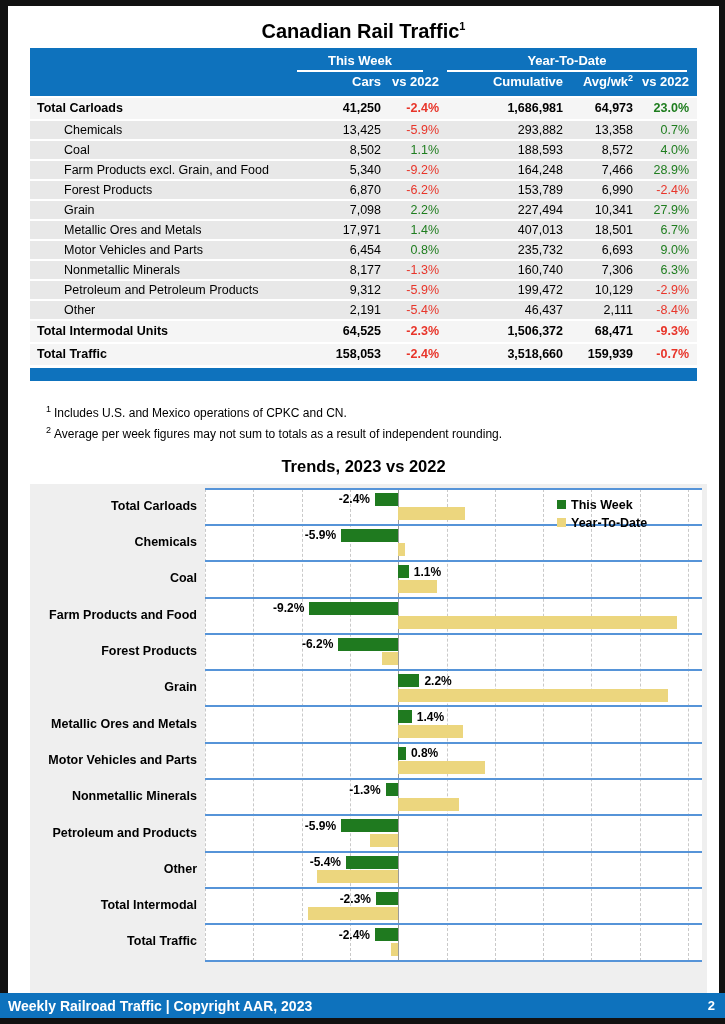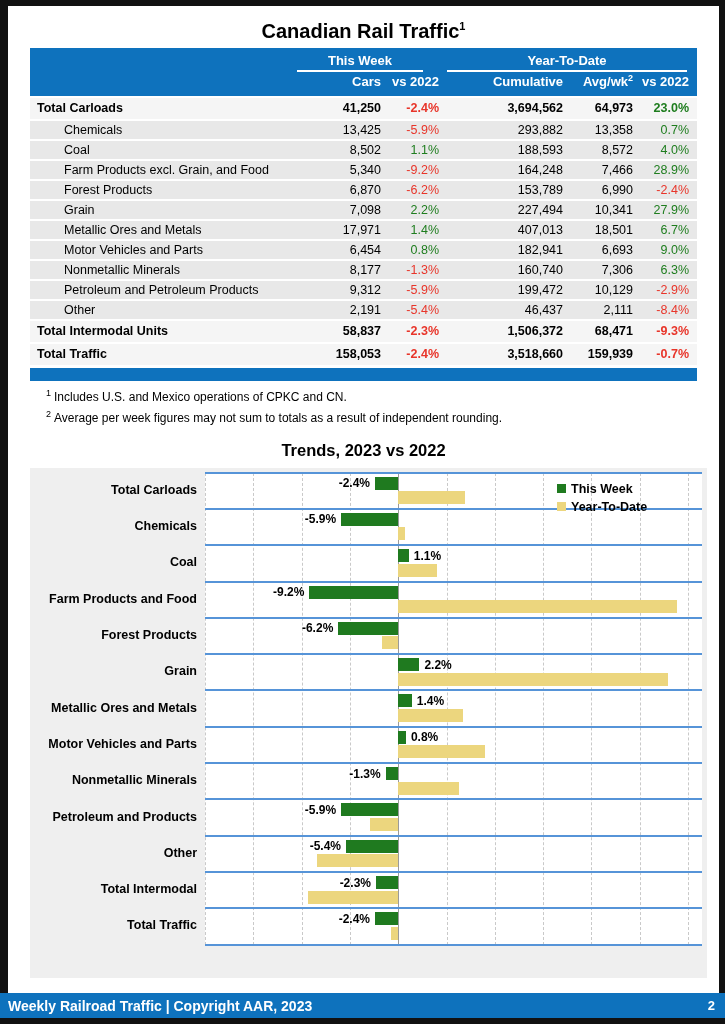--- a/index.html
+++ b/index.html
@@ -69,21 +69,21 @@
   .trow .name { padding-left: 34px; }
   .trow.total .name { padding-left: 7px; }
   .trow .num { text-align: right; }
   .neg { color: var(--negative-red, #e8352a); }
   .pos { color: var(--positive-green, #1e7d1e); }
   .blue-bar {
     margin: 3px 22px 0 22px; height: 13px;
     background: var(--header-blue, #0e72bd);
   }
   
-  .footnotes { margin: 4px 0 0 38px; }
+  .footnotes { margin: 20px 0 0 38px; }
   .footnote { font-size: 12px; line-height: 17px; }
   .footnote sup { font-size: 9px; margin-right: 3px; }
   
   .chart-title { margin-top: 13px; text-align: center; font-size: 16.5px; font-weight: bold; line-height: 20px; }
   .chart-subtitle { margin-top: 3px; text-align: center; font-size: 13px; font-weight: bold; line-height: 16px; }
   .chart-box {
     position: relative;
     margin: 8px 12px 0 22px;
     height: 510px;
     background: var(--chart-bg, #efefef);
@@ -138,21 +138,21 @@
         <div class="c">Cumulative</div>
         <div class="c"><span>Avg/wk</span><sup>2</sup></div>
         <div class="c">vs 2022</div>
       </div>
     </div>
     <div id="table-body">
         <div class="trow total">
           <div class="name">Total Carloads</div>
           <div class="num">41,250</div>
           <div class="num neg">-2.4%</div>
-          <div class="num">3,694,562</div>
+          <div class="num">1,686,981</div>
           <div class="num">64,973</div>
           <div class="num pos">23.0%</div>
         </div>
         <div class="trow">
           <div class="name">Chemicals</div>
           <div class="num">13,425</div>
           <div class="num neg">-5.9%</div>
           <div class="num">293,882</div>
           <div class="num">13,358</div>
           <div class="num pos">0.7%</div>
@@ -194,21 +194,21 @@
           <div class="num">17,971</div>
           <div class="num pos">1.4%</div>
           <div class="num">407,013</div>
           <div class="num">18,501</div>
           <div class="num pos">6.7%</div>
         </div>
         <div class="trow">
           <div class="name">Motor Vehicles and Parts</div>
           <div class="num">6,454</div>
           <div class="num pos">0.8%</div>
-          <div class="num">182,941</div>
+          <div class="num">235,732</div>
           <div class="num">6,693</div>
           <div class="num pos">9.0%</div>
         </div>
         <div class="trow">
           <div class="name">Nonmetallic Minerals</div>
           <div class="num">8,177</div>
           <div class="num neg">-1.3%</div>
           <div class="num">160,740</div>
           <div class="num">7,306</div>
           <div class="num pos">6.3%</div>
@@ -224,21 +224,21 @@
         <div class="trow">
           <div class="name">Other</div>
           <div class="num">2,191</div>
           <div class="num neg">-5.4%</div>
           <div class="num">46,437</div>
           <div class="num">2,111</div>
           <div class="num neg">-8.4%</div>
         </div>
         <div class="trow total">
           <div class="name">Total Intermodal Units</div>
-          <div class="num">58,837</div>
+          <div class="num">64,525</div>
           <div class="num neg">-2.3%</div>
           <div class="num">1,506,372</div>
           <div class="num">68,471</div>
           <div class="num neg">-9.3%</div>
         </div>
         <div class="trow total">
           <div class="name">Total Traffic</div>
           <div class="num">158,053</div>
           <div class="num neg">-2.4%</div>
           <div class="num">3,518,660</div>

